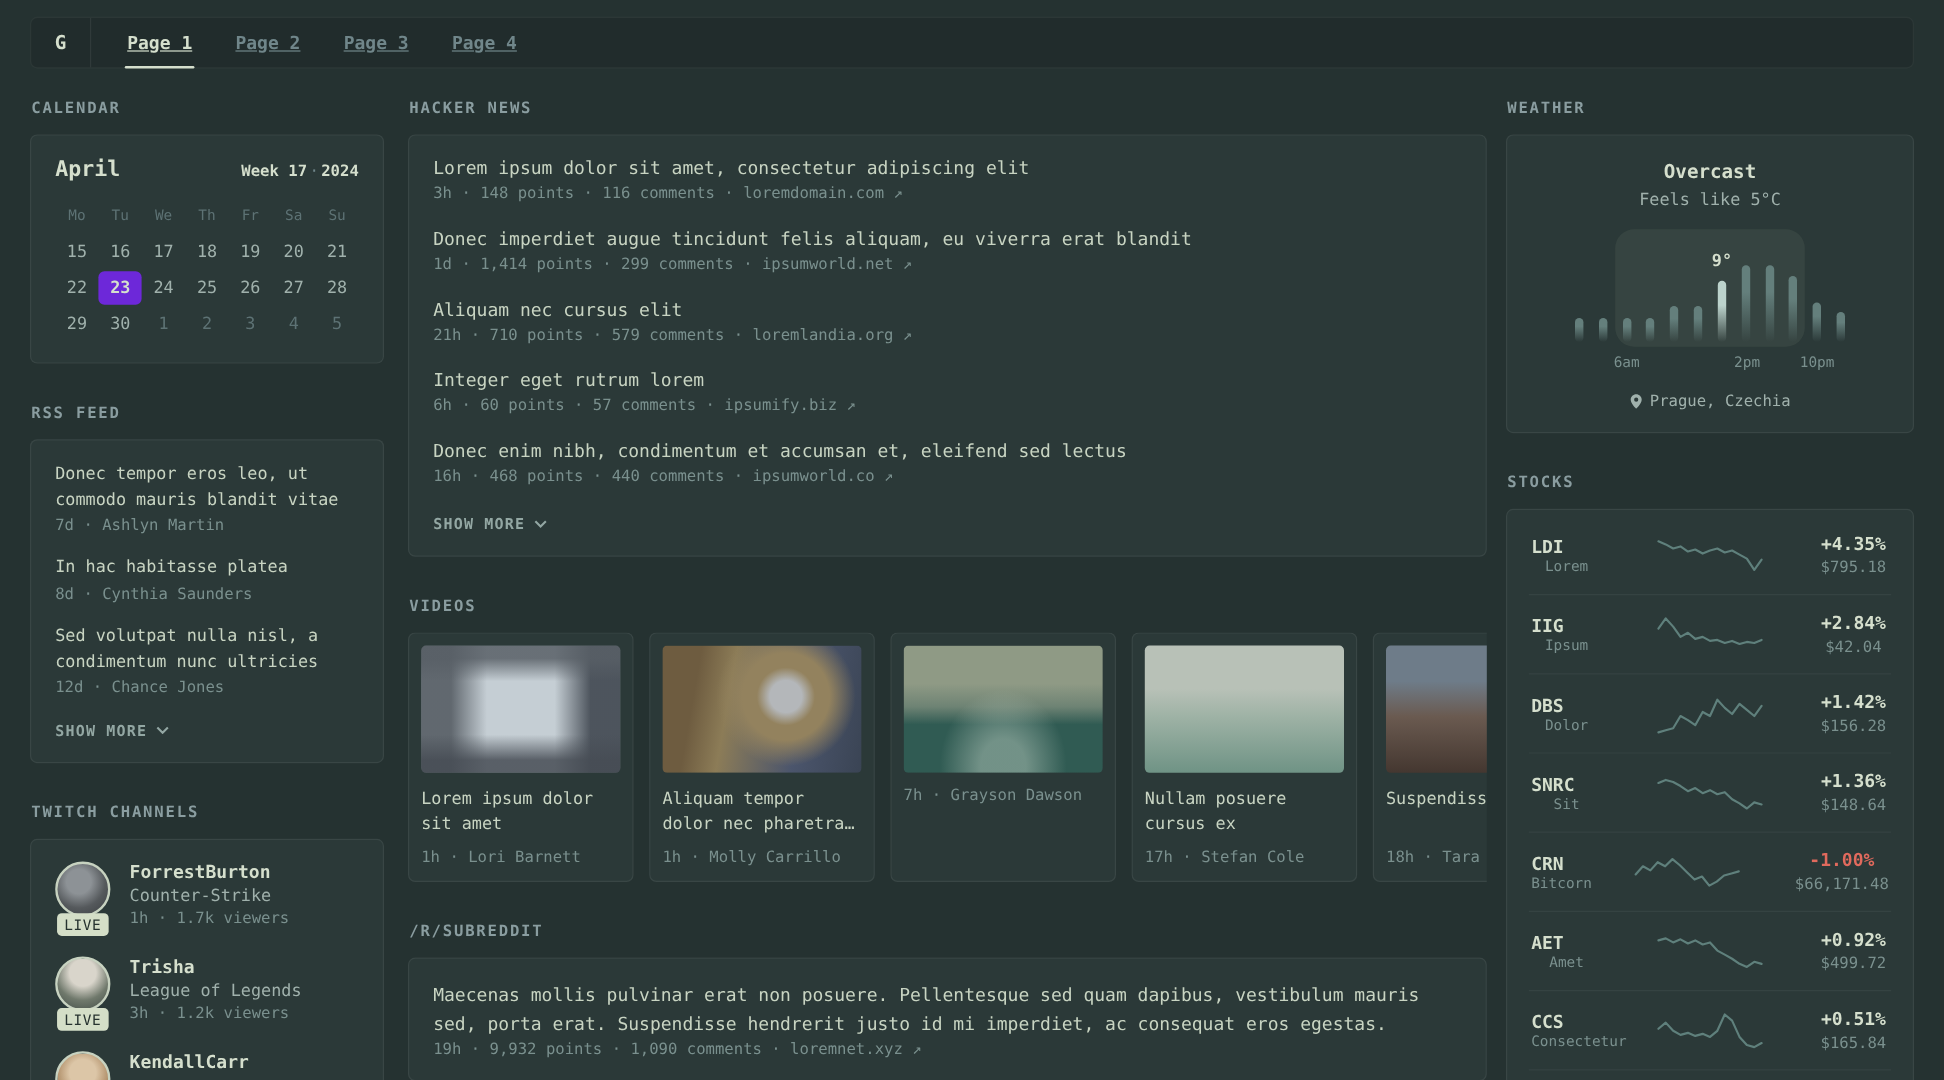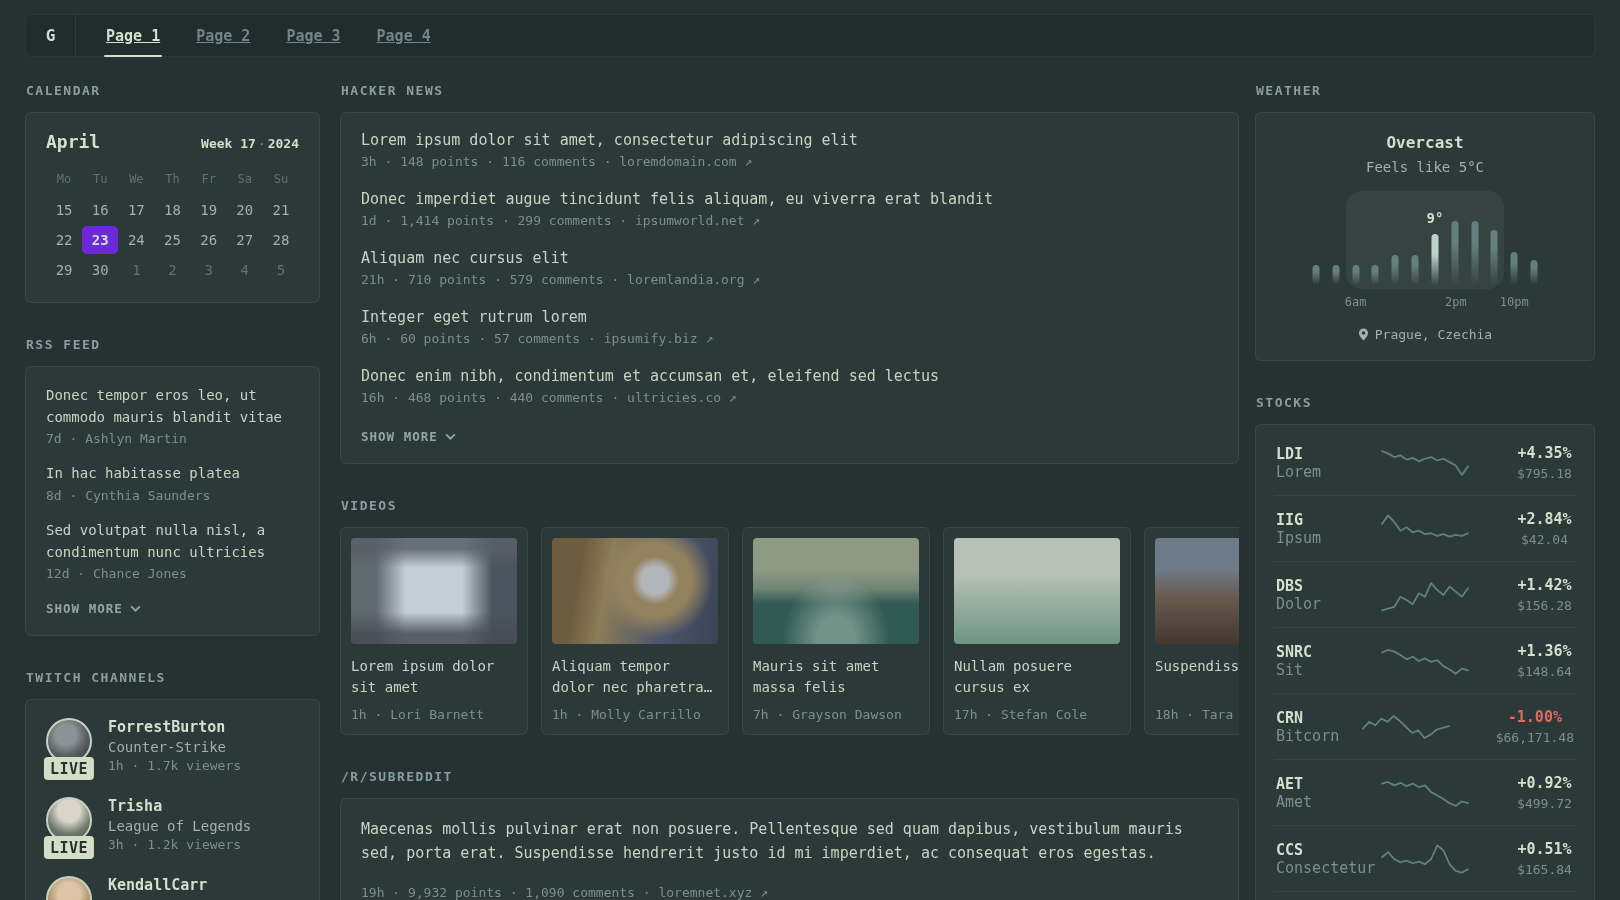--- a/index.html
+++ b/index.html
@@ -77,21 +77,21 @@
   
   .tw{ display:flex; gap:16px; margin-bottom:24px; cursor:pointer; }
   .tw-avwrap{ position:relative; width:46px; flex:none; }
   .avatar{ width:46px; height:46px; border-radius:50%; border:2px solid #c7d2c0; }
   .a1{ background:radial-gradient(circle at 42% 35%, #8d9296 0 28%, #55595c 60%, #3a3e41 100%); }
   .a2{ background:radial-gradient(circle at 50% 28%, #d9d5cb 0 30%, #70796c 62%, #414c46 100%); }
   .a3{ background:radial-gradient(circle at 50% 38%, #dcc6a7 0 33%, #b4946f 62%, #77694f 100%); }
   .live{
     position:absolute; left:50%; bottom:-7px; transform:translateX(-50%);
     background:var(--live-badge-bg,#d4dec7); color:var(--live-badge-text,#26322f);
-    font-size:15px; font-weight:bold; letter-spacing:.5px;
+    font-size:12px; font-weight:normal; letter-spacing:.5px;
     padding:2.5px 6px; border-radius:4px;
   }
   .tw-name{ font-size:15px; font-weight:bold; color:var(--text-primary,#d5dfcd); }
   .tw-game{ font-size:14px; color:var(--text-secondary,#9cada8); margin-top:3px; }
   .tw-meta{ font-size:13px; color:var(--text-dim,#7a908e); margin-top:3px; }
 
   
   .hn-item{ margin-bottom:21px; cursor:pointer; }
   .hn-title{ font-size:15px; color:var(--text-body,#ccd8c6); }
   .hn-meta{ font-size:13px; color:var(--text-dim,#7a908e); margin-top:5px; }
@@ -114,21 +114,21 @@
   .t3{ background:
     radial-gradient(ellipse at 50% 95%, rgba(214,228,214,.4) 0 16%, rgba(0,0,0,0) 45%),
     linear-gradient(180deg, #8f9a85 0 30%, #6e8374 48%, #305b53 62% 100%); }
   .t4{ background:linear-gradient(180deg, #b8c1b7 0 34%, #9eb2a5 56%, #6f9385 100%); }
   .t5{ background:linear-gradient(180deg, #6e7c89 0 28%, #6a5a50 56%, #443730 100%); }
   .vid-title{ font-size:14px; line-height:1.5; color:var(--text-body,#c4d1bf); height:42px; overflow:hidden; }
   .vid-meta{ font-size:13px; color:var(--text-dim,#7a908e); margin-top:9px; }
 
   
   .sub-title{ font-size:15px; line-height:1.6; color:var(--text-body,#ccd8c6); cursor:pointer; }
-  .sub-meta{ font-size:13px; color:var(--text-dim,#7a908e); margin-top:20px; }
+  .sub-meta{ font-size:13px; color:var(--text-dim,#7a908e); margin-top:2px; }
 
   
   .w-cond{ text-align:center; font-size:16px; font-weight:bold; color:var(--text-primary,#d5dfcd); margin-top:2px; }
   .w-feels{ text-align:center; font-size:14px; color:var(--text-secondary,#9cb0ab); margin-top:7px; }
   .w-chart{ position:relative; height:66px; margin:44px 30px 0; }
   .daylight{
     position:absolute; top:-28px; bottom:-4px; border-radius:16px;
     background:var(--daylight,rgba(214,222,186,.07));
   }
   .wbar{
@@ -151,21 +151,21 @@
     margin-top:16px; font-size:13px; color:var(--text-secondary,#9cb0ab);
   }
   .pin{ width:11px; height:13px; fill:currentColor; }
 
   
   .stocks-card{ padding:5px 18px; }
   .stock{ display:flex; align-items:center; padding:14px 2px; border-top:1px solid rgba(255,255,255,.05); cursor:pointer;gap:37px; }
   .stock:first-child{ border-top:none; }
   .st-left{ flex:1; min-width:0; }
   .st-sym{ font-size:15px; font-weight:bold; color:var(--text-primary,#d5dfcd); }
-  .st-name{ font-size:15px; color:var(--text-dim,#7a908e); margin-top:0; }
+  .st-name{ font-size:12px; color:var(--text-dim,#7a908e); margin-top:0;text-align:center; }
   .st-spark{ width:86px; flex:none; margin:0 10px; }
   .st-spark svg{ display:block; width:86px; height:34px; overflow:visible; }
   .st-right{ flex:1; text-align:center; }
   .st-change{ font-size:15px; font-weight:bold; color:var(--text-primary,#d5dfcd); }
   .st-change.neg{ color:var(--negative,#e16a5d); }
   .st-price{ font-size:13px; color:var(--text-dim,#7a908e); margin-top:4px; }
 </style>
 </head>
 <body>
 
@@ -304,21 +304,21 @@
           <div class="hn-item">
             <div class="hn-title">Aliquam nec cursus elit</div>
             <div class="hn-meta"><span>21h · 710 points · 579 comments ·</span> <span class="domain">loremlandia.org ↗</span></div>
           </div>
           <div class="hn-item">
             <div class="hn-title">Integer eget rutrum lorem</div>
             <div class="hn-meta"><span>6h · 60 points · 57 comments ·</span> <span class="domain">ipsumify.biz ↗</span></div>
           </div>
           <div class="hn-item">
             <div class="hn-title">Donec enim nibh, condimentum et accumsan et, eleifend sed lectus</div>
-            <div class="hn-meta"><span>16h · 468 points · 440 comments ·</span> <span class="domain">ultricies.co ↗</span></div>
+            <div class="hn-meta"><span>16h · 468 points · 440 comments ·</span> <span class="domain">ipsumworld.co ↗</span></div>
           </div>
           <div class="show-more">
             <span>SHOW MORE</span>
             <svg class="chev" viewBox="0 0 12 8">
                 <polyline points="1,1.5 6,6.5 11,1.5"></polyline>
               </svg>
           </div>
         </div>
       </div>
 
@@ -330,21 +330,20 @@
             <div class="vid-title">Lorem ipsum dolor sit amet consectetu…</div>
             <div class="vid-meta">1h · Lori Barnett</div>
           </div>
           <div class="vid-card">
             <div class="vid-thumb t2"></div>
             <div class="vid-title">Aliquam tempor dolor nec pharetra…</div>
             <div class="vid-meta">1h · Molly Carrillo</div>
           </div>
           <div class="vid-card">
             <div class="vid-thumb t3"></div>
-            <div class="vid-title">Mauris sit amet massa felis</div>
             <div class="vid-meta">7h · Grayson Dawson</div>
           </div>
           <div class="vid-card">
             <div class="vid-thumb t4"></div>
             <div class="vid-title">Nullam posuere cursus ex</div>
             <div class="vid-meta">17h · Stefan Cole</div>
           </div>
           <div class="vid-card">
             <div class="vid-thumb t5"></div>
             <div class="vid-title">Suspendisse diam</div>

